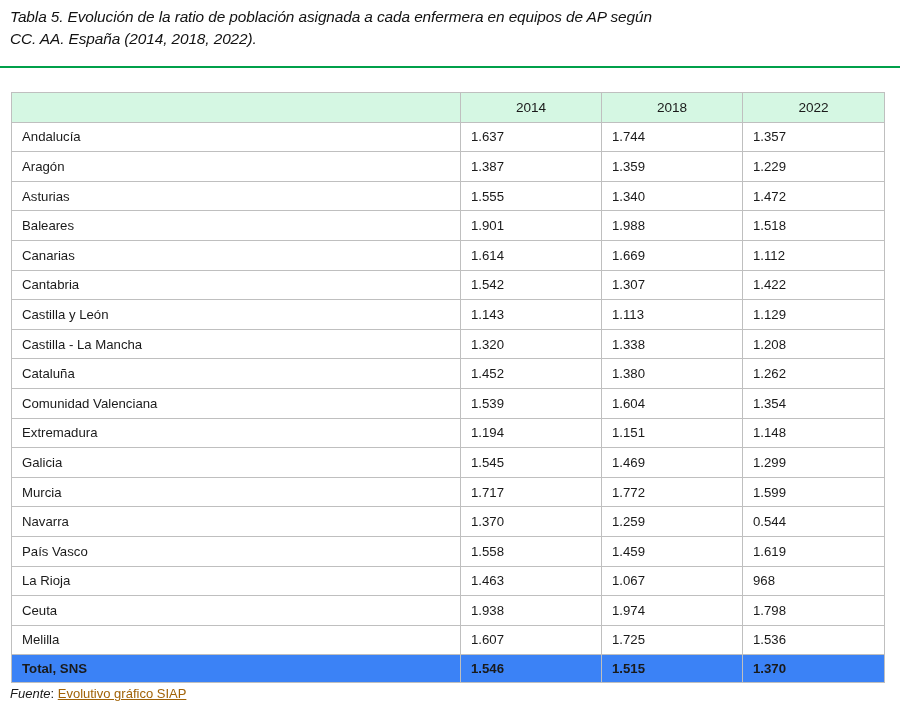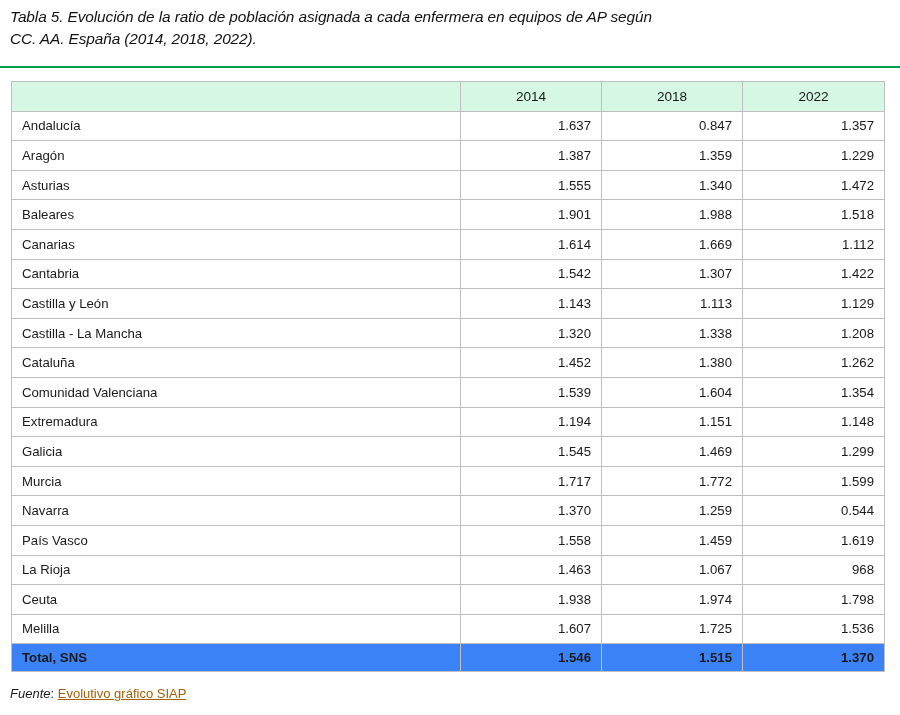--- a/index.html
+++ b/index.html
@@ -43,21 +43,21 @@
     top: 66px;
     width: 900px;
     height: 2px;
     background: #00a04a;
   }
 
   
   .table-wrap {
     position: absolute;
     left: 11px;
-    top: 81px;
+    top: 92px;
     width: 873px;
   }
   table.data {
     border-collapse: collapse;
     table-layout: fixed;
     width: 873px;
     font-size: 13.2px;
   }
   table.data col.c-region { width: 449px; }
   table.data col.c-y      { width: 141px; }
@@ -80,21 +80,21 @@
     text-align: center;
   }
   thead th.region-head {
     text-align: left;
   }
   tbody td.region {
     text-align: left;
     margin-top: 48px;
   }
   tbody td.num {
-    text-align: right;
+    text-align: left;
   }
   tr.total-row td {
     background: #3b82f6;
     font-weight: bold;
     height: 27px;
   }
 
   
   .source {
     position: absolute;
@@ -138,21 +138,21 @@
           <th class="region-head"></th>
           <th>2014</th>
           <th>2018</th>
           <th>2022</th>
         </tr>
       </thead>
       <tbody id="table-body">
           <tr>
             <td class="region">Andalucía</td>
             <td class="num">1.637</td>
-            <td class="num">0.847</td>
+            <td class="num">1.744</td>
             <td class="num">1.357</td>
           </tr>
           <tr>
             <td class="region">Aragón</td>
             <td class="num">1.387</td>
             <td class="num">1.359</td>
             <td class="num">1.229</td>
           </tr>
           <tr>
             <td class="region">Asturias</td>

